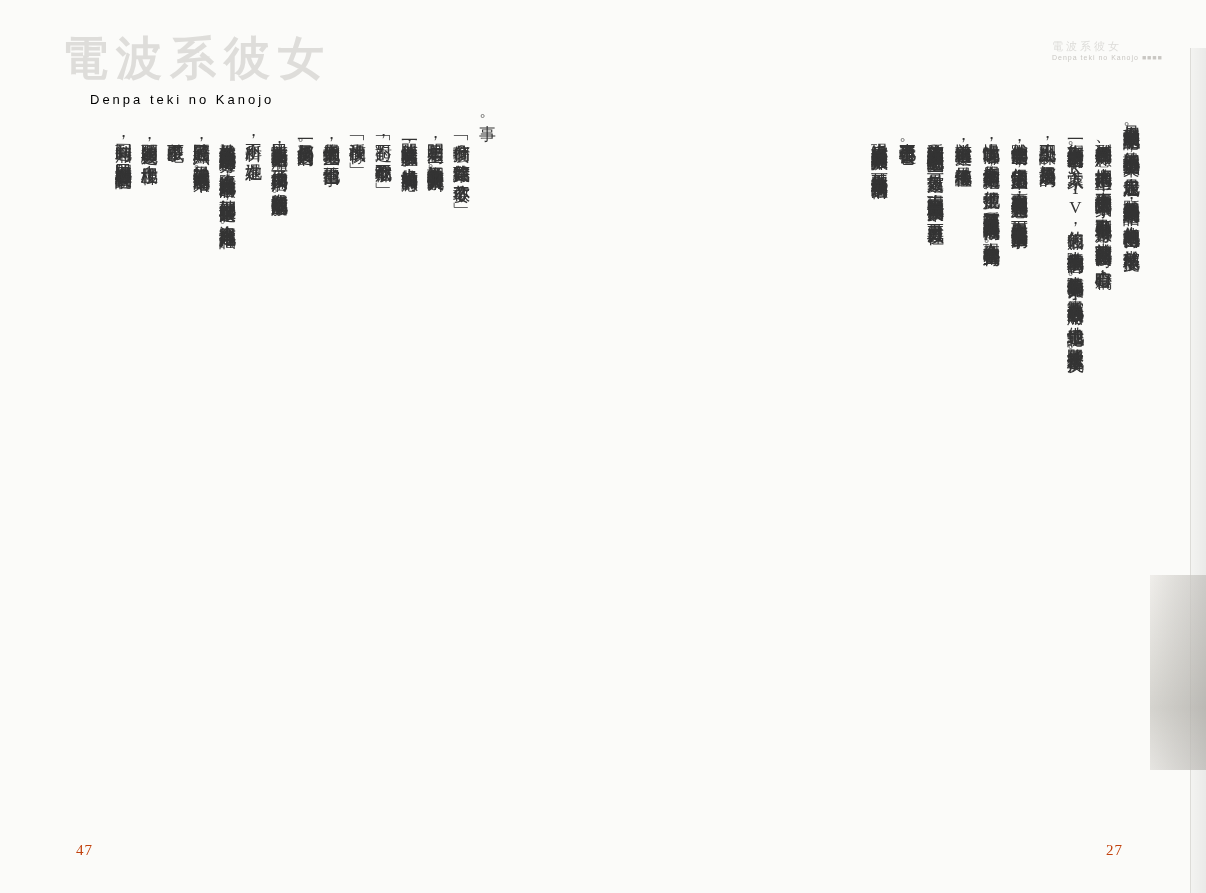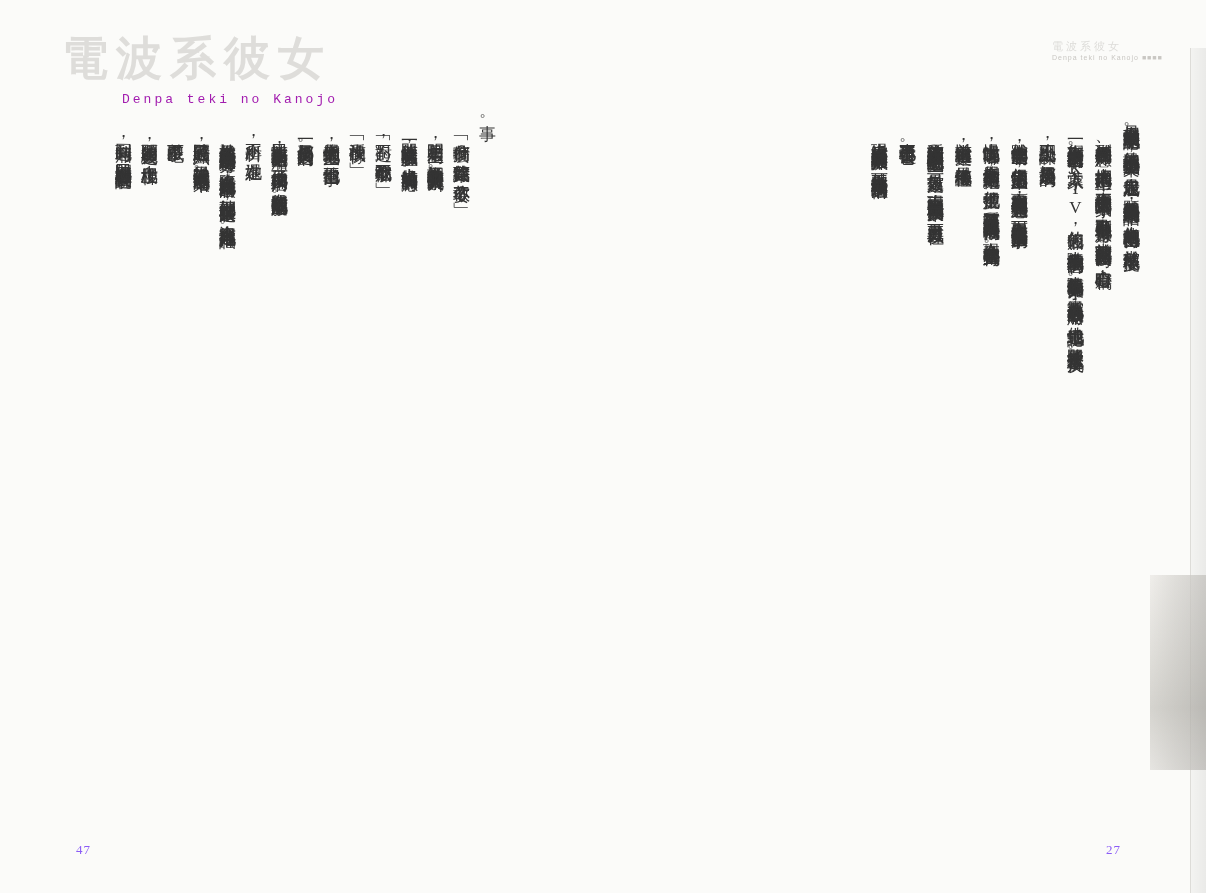--- a/index.html
+++ b/index.html
@@ -8,22 +8,22 @@
     background:#fbfbf9;
     font-family:"Liberation Serif","DejaVu Serif",serif;
   }
   
   .logo{position:absolute;left:62px;top:28px;user-select:none;}
   .logo-title{
     font-family:"Liberation Sans","DejaVu Sans",sans-serif;
     font-size:46px;font-weight:600;letter-spacing:8px;color:#deddda;
   }
   .logo-romaji{
-    font-family:Liberation Mono, monospace;
-    font-size:13px;letter-spacing:3px;color:#a21caf;margin:2px 0 0 60px;
+    font-family:Liberation Sans, sans-serif;
+    font-size:13px;letter-spacing:3px;color:#000000;margin:2px 0 0 28px;
   }
   
   .watermark{position:absolute;left:1052px;top:40px;line-height:1.25;}
   .wm1{font-family:"Liberation Sans","DejaVu Sans",sans-serif;
        font-size:11px;letter-spacing:3px;color:#dddcd9;}
   .wm2{font-family:"Liberation Sans","DejaVu Sans",sans-serif;
        font-size:7px;letter-spacing:1px;color:#c9c7c3;}
   
   .edge-strip{
     position:absolute;left:1190px;top:48px;width:16px;height:845px;
@@ -43,21 +43,21 @@
     writing-mode:vertical-rl;
     text-orientation:upright;
     font-size:17px;letter-spacing:0.6px;color:#343434;
     text-align:start;
   }
   .right-page{top:112px;right:61px;height:762px;width:500px;line-height:28px;}
   .left-page{top:112px;right:706px;height:692px;width:460px;line-height:26px;}
   .vtext p{margin:0;padding:0;text-indent:17.6px;}
   .vtext p.cont{text-indent:0;}
   
-  .pagenum{position:absolute;font-size:13px;letter-spacing:1px;color:#8b5cf6;}
+  .pagenum{position:absolute;font-size:15px;letter-spacing:1px;color:#c2410c;}
   .pagenum.pn-left{left:76px;top:842px;}
   .pagenum.pn-right{left:1106px;top:842px;}
 </style>
 </head>
 <body>
 
 <div>
 
   <div class="logo">
     <div class="logo-title">電波系彼女</div>

